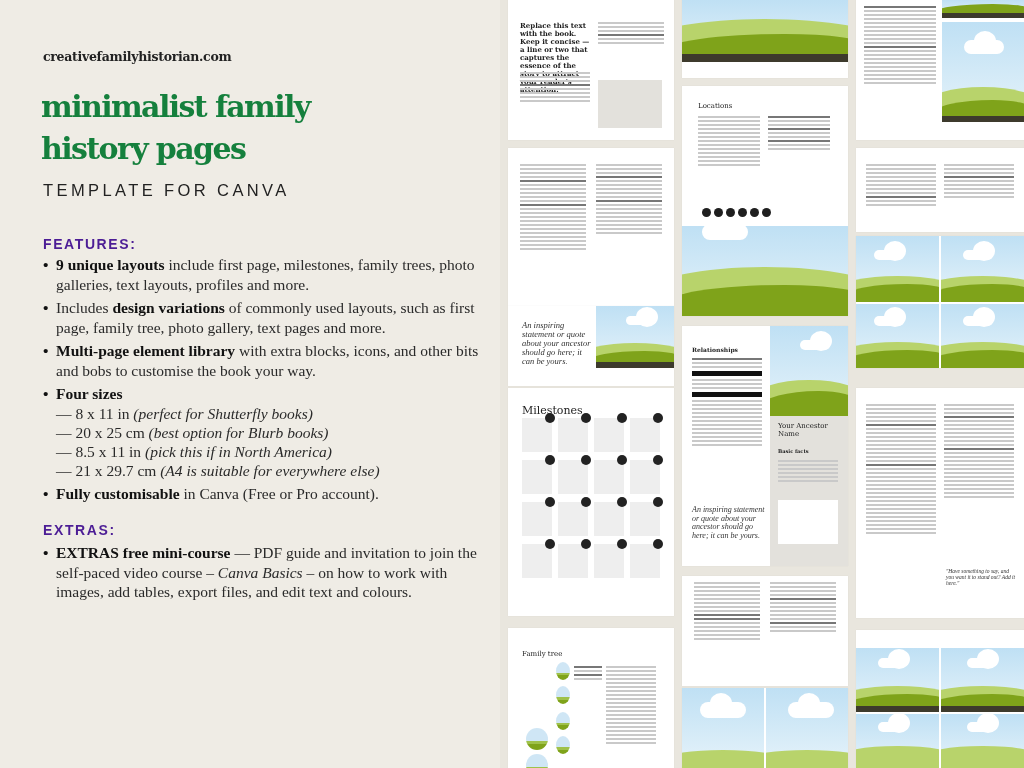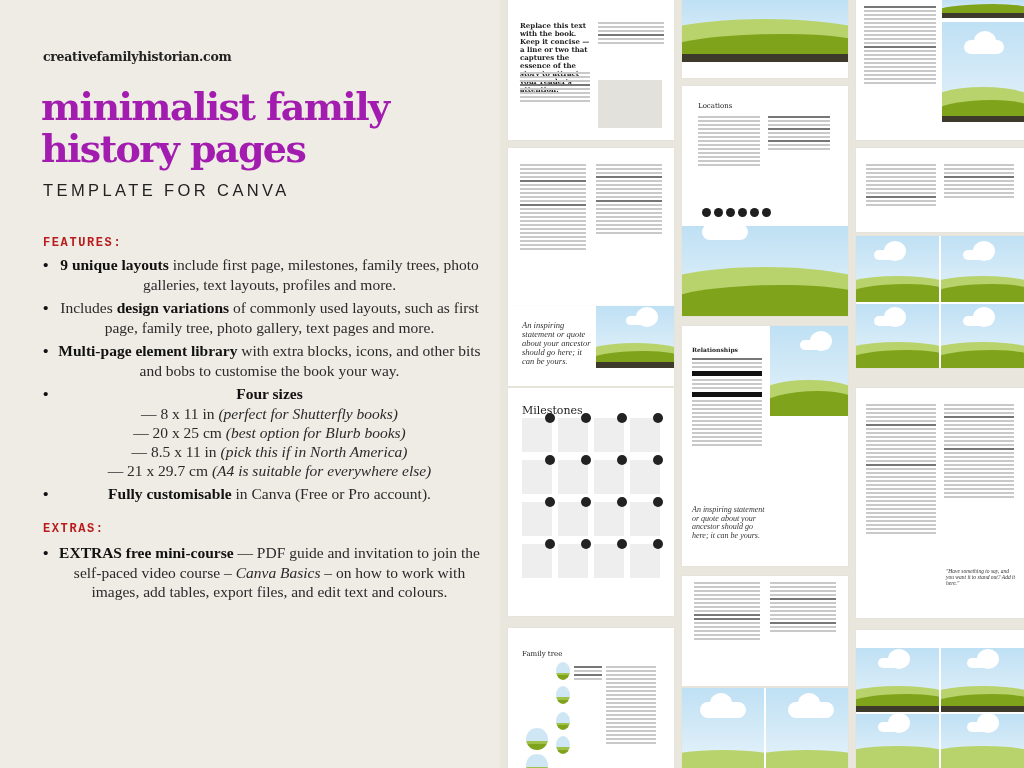--- a/index.html
+++ b/index.html
@@ -10,25 +10,25 @@
     color: #1a1a1a;
     position: relative;
   }
   
   .left {
     position: absolute; left: 0; top: 0; width: 500px; height: 768px;
     background: #efece5;
     padding-left: 43px;
   }
   .site { position: absolute; top: 49px; left: 43px; font-family: "DejaVu Serif", serif; font-weight: bold; font-size: 12.5px; letter-spacing: -0.3px; color: #222; }
-  .title { position: absolute; top: 86px; left: 41px; font-family: "DejaVu Serif", serif; font-weight: bold; font-size: 38px; line-height: 42px; letter-spacing: -1.6px; color: #a21caf; }
+  .title { position: absolute; top: 86px; left: 41px; font-family: "DejaVu Serif", serif; font-weight: bold; font-size: 30px; line-height: 42px; letter-spacing: -1.6px; color: #15803d; }
   .subtitle { position: absolute; top: 181px; left: 43px; font-family: "Liberation Sans", sans-serif; font-size: 16.5px; letter-spacing: 3.4px; color: #222; }
-  .section-h { position: absolute; left: 43px; font-family: Liberation Mono, monospace; font-weight: bold; font-size: 12px; letter-spacing: 1.6px; color: #b91c1c; }
+  .section-h { position: absolute; left: 43px; font-family: Liberation Sans, sans-serif; font-weight: bold; font-size: 14px; letter-spacing: 1.6px; color: #4c1d95; }
   ul.feat { position: absolute; left: 43px; width: 440px; list-style: none; font-size: 15.5px; line-height: 19.5px; color: #2a2a2a; }
-  ul.feat li { position: relative; padding-left: 13px; margin-bottom: 4px; text-align: center; }
+  ul.feat li { position: relative; padding-left: 13px; margin-bottom: 4px; }
   ul.feat li::before { content: "•"; position: absolute; left: 0; top: 0; font-weight: bold; color: #111; }
   ul.feat b { color: #111; }
   .sizes { list-style: none; }
   .sizes li { padding-left: 0 !important; margin-bottom: 0 !important; line-height: 19px; }
   .sizes li::before { content: none !important; }
   .disclaimer { position: absolute; left: 43px; top: 672px; width: 420px; font-style: italic; font-size: 12.4px; line-height: 16.5px; color: #2a2a2a; }
 
   
   .right { position: absolute; left: 500px; top: 0; width: 524px; height: 768px; background: #e9e6de; overflow: hidden; }
   .pg { position: absolute; background: #fff; box-shadow: 0 0 1px rgba(0,0,0,0.08); overflow: hidden; }
@@ -330,20 +330,33 @@
         <div class="tline"></div>
         <div class="tline"></div>
         <div class="tline"></div>
     </div>
     <div class="quote" style="position:absolute;left:10px;top:180px;width:74px;font-size:8px;line-height:8.5px">An inspiring statement or quote about your ancestor should go here; it can be yours.</div>
     <div class="sky" style="left:88px;top:0;width:78px;height:90px">
       <div class="cloud" style="left:30px;top:14px;width:30px;height:10px"></div>
       <div class="hill1"></div>
         <div class="hill2"></div>
     </div>
+    <div class="gray" style="position:absolute;left:88px;top:90px;width:78px;height:150px">
+      <div class="ph" style="position:absolute;left:8px;top:6px;width:60px;font-size:7px;line-height:8px">Your Ancestor Name</div>
+      <div class="ph" style="position:absolute;left:8px;top:32px;font-size:5px;font-weight:bold">Basic facts</div>
+      <div style="position:absolute;left:8px;top:42px;width:60px">
+          <div class="tline"></div>
+          <div class="tline"></div>
+          <div class="tline"></div>
+          <div class="tline"></div>
+          <div class="tline"></div>
+          <div class="tline"></div>
+        </div>
+      <div style="position:absolute;left:8px;top:84px;width:60px;height:44px;background:#fff"></div>
+    </div>
   </div>
 
   <div class="pg" style="left:182px;top:576px;width:166px;height:110px">
     <div style="position:absolute;left:12px;top:4px;width:66px">
         <div class="tline"></div>
         <div class="tline"></div>
         <div class="tline"></div>
         <div class="tline"></div>
         <div class="tline"></div>
         <div class="tline"></div>

